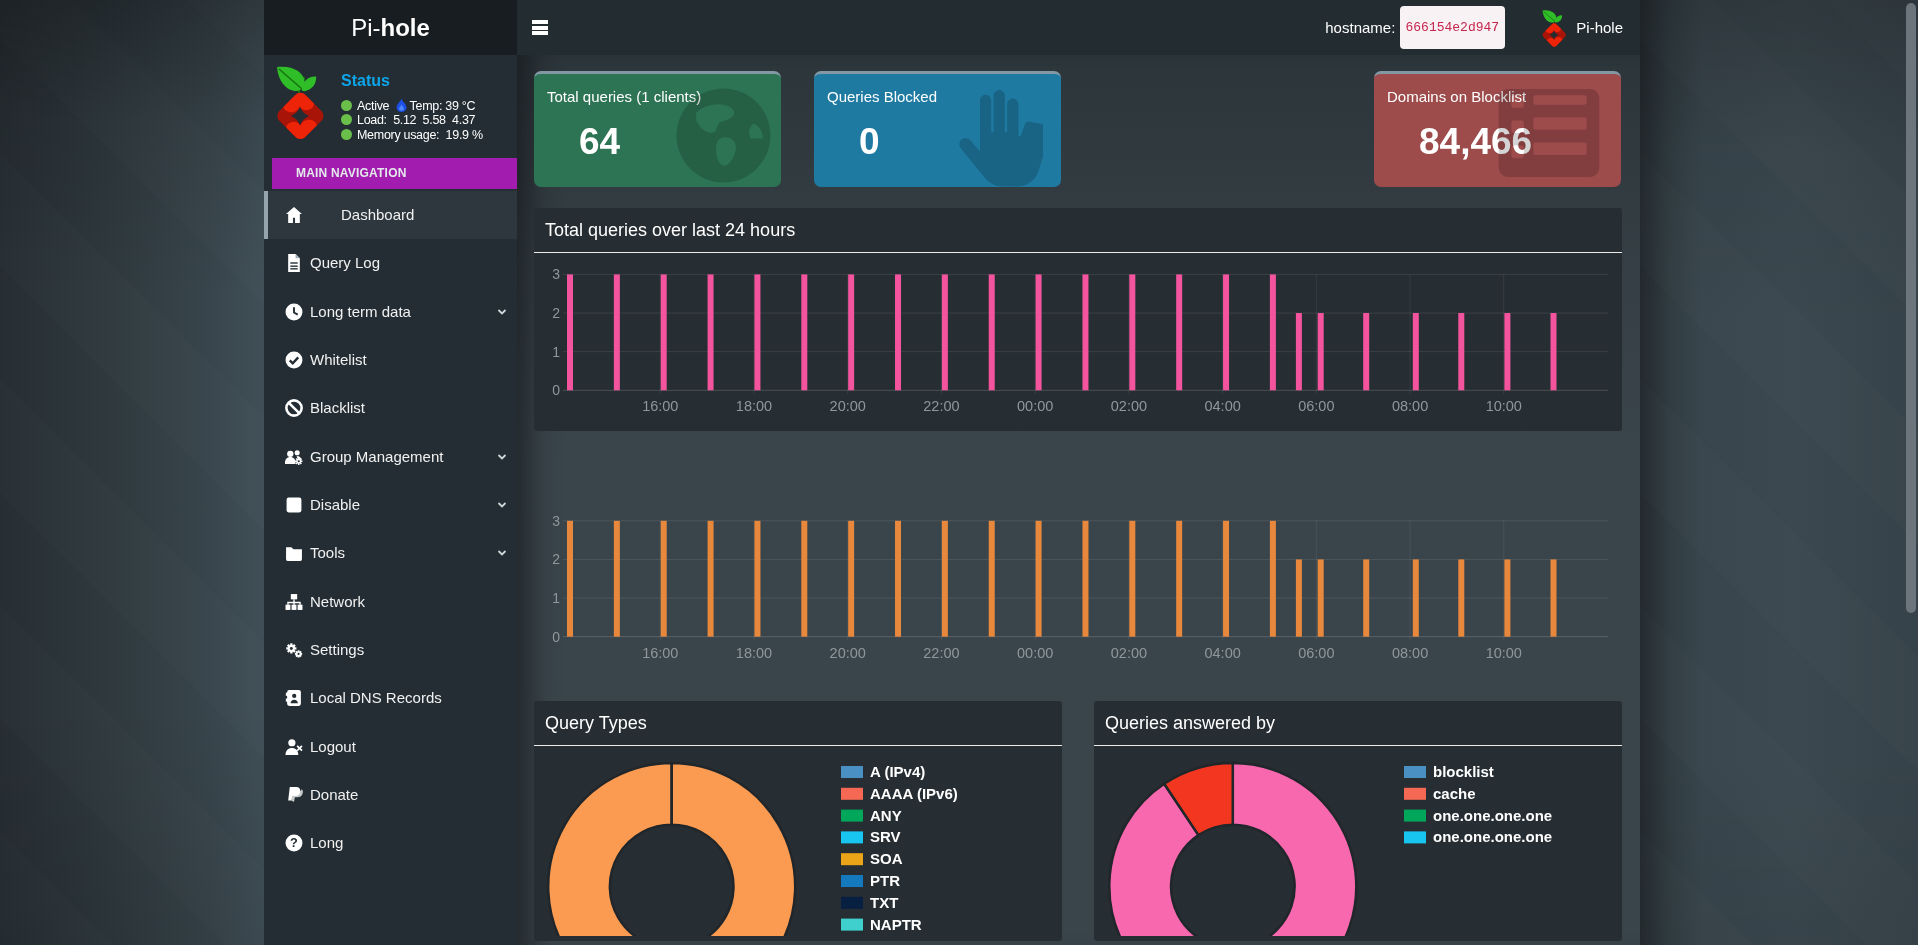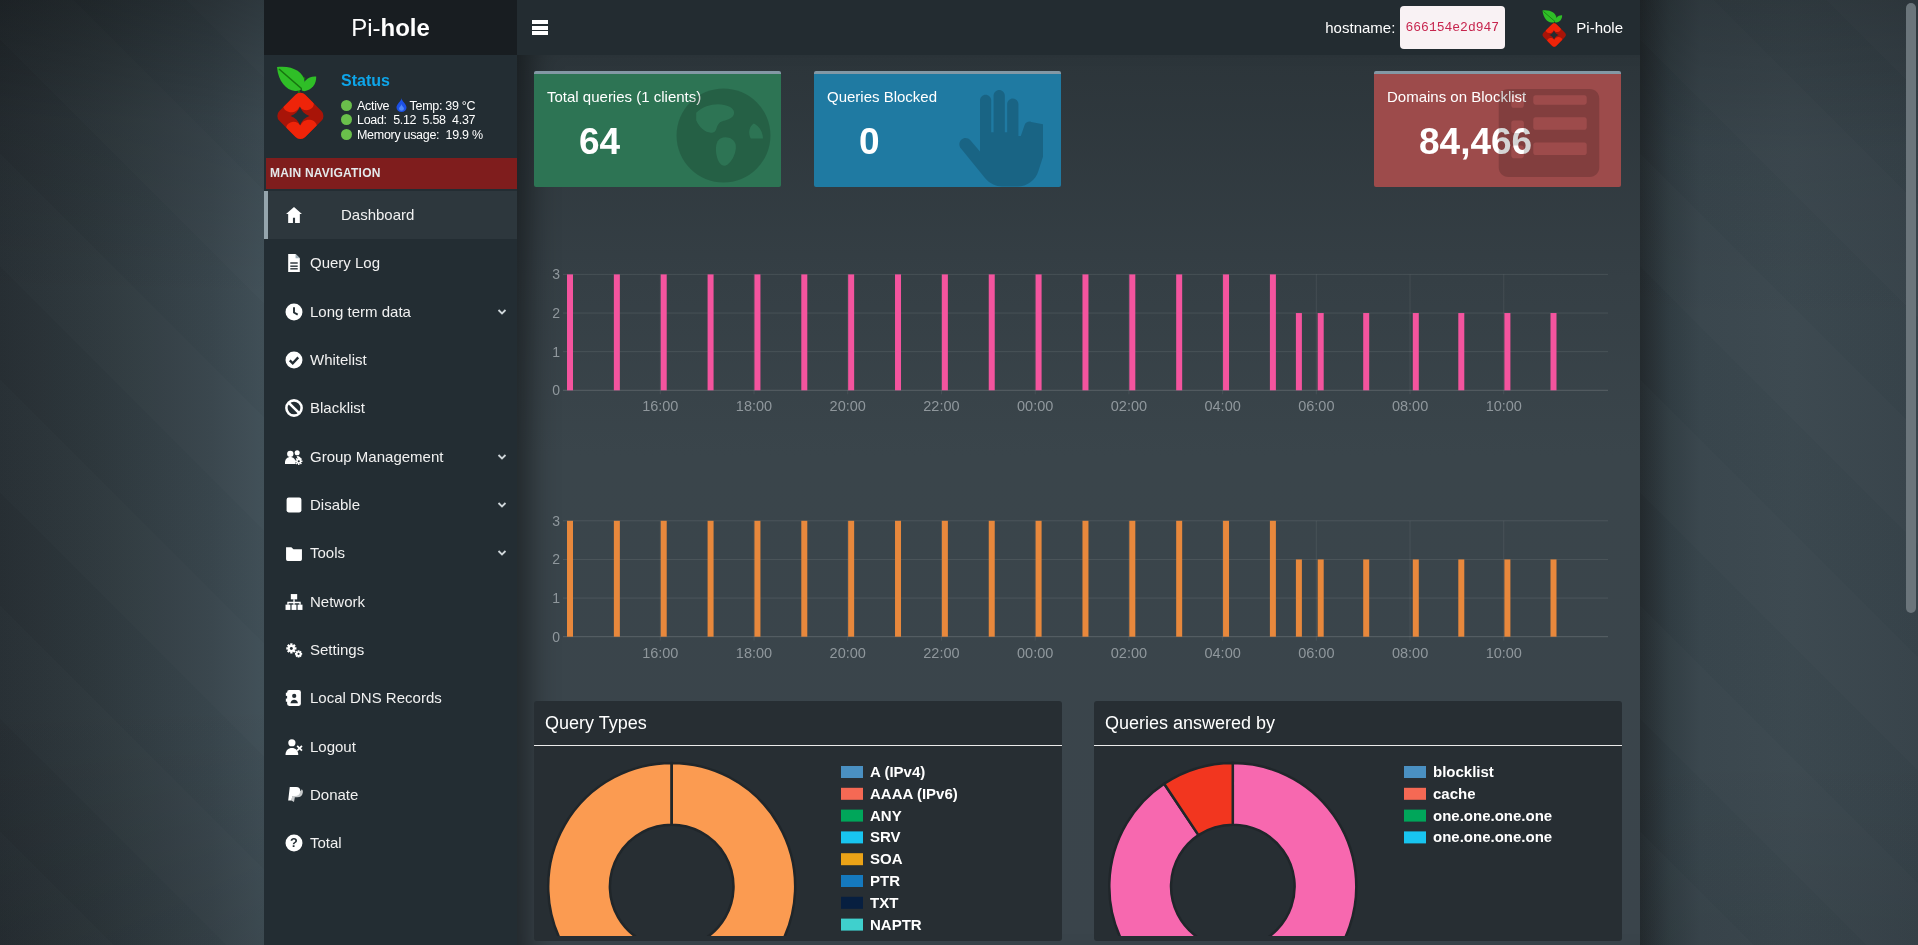--- a/index.html
+++ b/index.html
@@ -49,41 +49,41 @@
 #sidebar {
   left:264px; top:55px; width:253px; height:890px;
   background:#232d33;
   color:#ececec;
 }
 #status-box { position:absolute; left:0; top:0; width:253px; height:103px; }
 #status-title { position:absolute; left:77px; top:17px; font-size:16px; font-weight:700; color:#0ea5e9; }
 .st-row { position:absolute; left:77px; font-size:12.5px; letter-spacing:-0.3px; color:#fff; white-space:nowrap; }
 .dot { display:inline-block; width:11px; height:11px; border-radius:50%; background:#6abf4b; margin-right:5px; vertical-align:-1px; }
 #main-nav-label {
-  position:absolute; left:2px; top:103px; width:253px; height:31px; background:#7f1d1d;
-  color:#e4e9eb; font-size:12px; font-weight:700; line-height:31px; padding-left:4px; letter-spacing:0.2px;
+  position:absolute; left:8px; top:103px; width:253px; height:31px; background:#a21caf;
+  color:#e4e9eb; font-size:12px; font-weight:700; line-height:31px; padding-left:24px; letter-spacing:0.2px;
 }
 .mitem { position:absolute; left:0; width:253px; height:48px; color:#f1f1f1; font-size:15px; }
 .mitem .mico { position:absolute; left:21px; top:50%; margin-top:-9px; width:18px; height:18px; }
 .mitem .mtxt { position:absolute; left:46px; top:50%; margin-top:-9px; height:18px; line-height:18px; }
 .mitem.active { background:#2d373d; border-left:4px solid #95a5ad; }
 .mitem.active .mico { left:17px; }
 .mitem.active .mtxt { left:42px;margin-left:31px; }
 .chev { position:absolute; right:10px; top:50%; margin-top:-5px; width:10px; height:10px; }
 
 
 #content {
   left:517px; top:55px; width:1123px; height:890px;
   background:linear-gradient(180deg, #2c353a 0%, #353f45 25%, #3a454b 45%, #3a444b 100%);
   box-shadow: inset 34px 0 30px -22px rgba(0,0,0,0.45);
 }
 #content > * { position:absolute; }
 
 
-.sbox { width:247px; height:116px; border-radius:2px; border-top:3px solid #8398a5; color:#fff; overflow:hidden; }
+.sbox { width:247px; height:116px; border-radius:7px; border-top:3px solid #8398a5; color:#fff; overflow:hidden; }
 .sbox .lbl { position:absolute; left:13px; top:14px; font-size:15px; }
 .sbox .num { position:absolute; left:13px; top:47px; font-size:37px; font-weight:700;margin-left:32px; }
 .sbox svg.bigico { position:absolute; }
 
 
 .panel { background:#272e33; border-radius:3px; }
 .panel .ptitle { position:absolute; left:11px; top:12px; font-size:18px; color:#fff; }
 .panel .psep { position:absolute; left:0; right:0; top:44px; height:1px; background:#ebebeb; }
 
 svg text { font-family:"Liberation Sans",sans-serif; }
@@ -301,21 +301,21 @@
           <path d="M4.5 1 h6 c2.8 0 4.3 1.7 3.9 4.2 -0.4 2.9 -2.4 4.3 -5.2 4.3 H6.9 l-0.8 4.3 H3 Z" fill="#fff"></path>
           <path d="M6 13.8 l1.7-8.6 h4.7 c2 0 3-1 3.3-2.2 1 0.6 1.4 1.8 1.1 3.4 -0.4 2.9 -2.4 4.3 -5.2 4.3 H9.3 l-0.8 4.3 Z" fill="#fff" opacity="0.75"></path>
         </svg>
         <span class="mtxt">Donate</span>
       </div>
       <div class="mitem" style="top:764.3px">
         <svg class="mico" viewBox="0 0 17 17">
           <circle cx="8.5" cy="8.5" r="8" fill="#fff"></circle>
           <text x="8.5" y="12.6" text-anchor="middle" font-size="12" font-weight="bold" fill="#232d33">?</text>
         </svg>
-        <span class="mtxt">Total</span>
+        <span class="mtxt">Long</span>
       </div>
     </div>
 </div>
 
 <div class="abs" id="content">
 
   <div class="sbox" style="left:17px; top:16px; background:#2d7454;">
     <div class="lbl">Total queries (1 clients)</div>
       <div class="num">64</div>
     <svg class="bigico" width="97" height="97" viewBox="0 0 64 64" style="right:9px;top:13px">
@@ -333,20 +333,24 @@
     </svg>
   </div>
   <div class="sbox" style="left:857px; top:16px; background:#9d4b4b;">
     <div class="lbl">Domains on Blocklist</div>
       <div class="num">84,466</div>
     <svg class="bigico" width="102" height="88" viewBox="0 0 512 448" style="right:21px;top:15px">
       <path fill="rgba(0,0,0,0.17)" d="M464 0H48C21 0 0 21 0 48v352c0 27 21 48 48 48h416c27 0 48-21 48-48V48c0-27-21-48-48-48zM128 340c0 6-5 12-12 12H76c-7 0-12-6-12-12v-40c0-6 5-12 12-12h40c7 0 12 6 12 12v40zm0-128c0 6-5 12-12 12H76c-7 0-12-6-12-12v-40c0-6 5-12 12-12h40c7 0 12 6 12 12v40zm0-128c0 6-5 12-12 12H76c-7 0-12-6-12-12V44c0-6 5-12 12-12h40c7 0 12 6 12 12v40zm320 240c0 6-5 12-12 12H188c-7 0-12-6-12-12v-40c0-6 5-12 12-12h248c7 0 12 6 12 12v40zm0-128c0 6-5 12-12 12H188c-7 0-12-6-12-12v-40c0-6 5-12 12-12h248c7 0 12 6 12 12v40zm0-128c0 6-5 12-12 12H188c-7 0-12-6-12-12V44c0-6 5-12 12-12h248c7 0 12 6 12 12v40z"></path>
     </svg>
   </div>
 
+  <div class="panel" style="left:17px; top:153px; width:1088px; height:223px;">
+    <div class="ptitle">Total queries over last 24 hours</div>
+    <div class="psep"></div>
+  </div>
   <svg class="abs" id="chart1" style="left:17px; top:197px;" width="1088" height="179">
       <line x1="29" y1="138.3" x2="1074" y2="138.3" stroke="rgba(255,255,255,0.16)" stroke-width="1"></line>
       <line x1="29" y1="99.66666666666669" x2="1074" y2="99.66666666666669" stroke="rgba(255,255,255,0.09)" stroke-width="1"></line>
       <line x1="29" y1="61.033333333333346" x2="1074" y2="61.033333333333346" stroke="rgba(255,255,255,0.09)" stroke-width="1"></line>
       <line x1="29" y1="22.400000000000006" x2="1074" y2="22.400000000000006" stroke="rgba(255,255,255,0.09)" stroke-width="1"></line>
       <line x1="126.3" y1="22.4" x2="126.3" y2="142.3" stroke="rgba(255,255,255,0.07)" stroke-width="1"></line>
       <text x="126.3" y="159.3" text-anchor="middle" font-size="14.5" fill="#8f979c">16:00</text>
       <line x1="220.01999999999998" y1="22.4" x2="220.01999999999998" y2="142.3" stroke="rgba(255,255,255,0.07)" stroke-width="1"></line>
       <text x="220.01999999999998" y="159.3" text-anchor="middle" font-size="14.5" fill="#8f979c">18:00</text>
       <line x1="313.74" y1="22.4" x2="313.74" y2="142.3" stroke="rgba(255,255,255,0.07)" stroke-width="1"></line>

